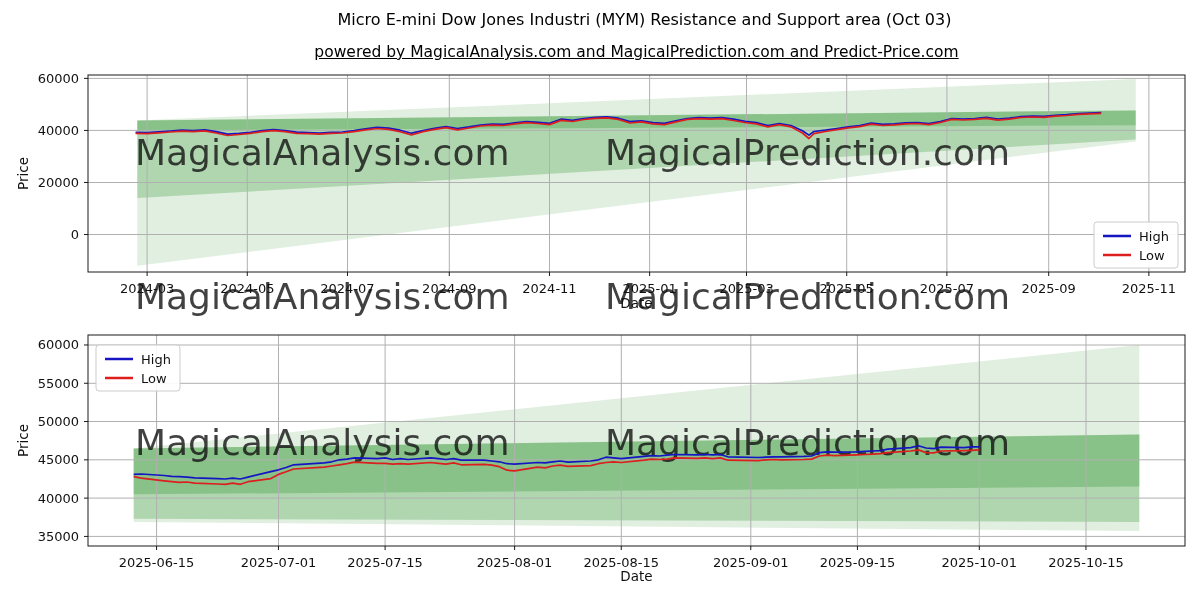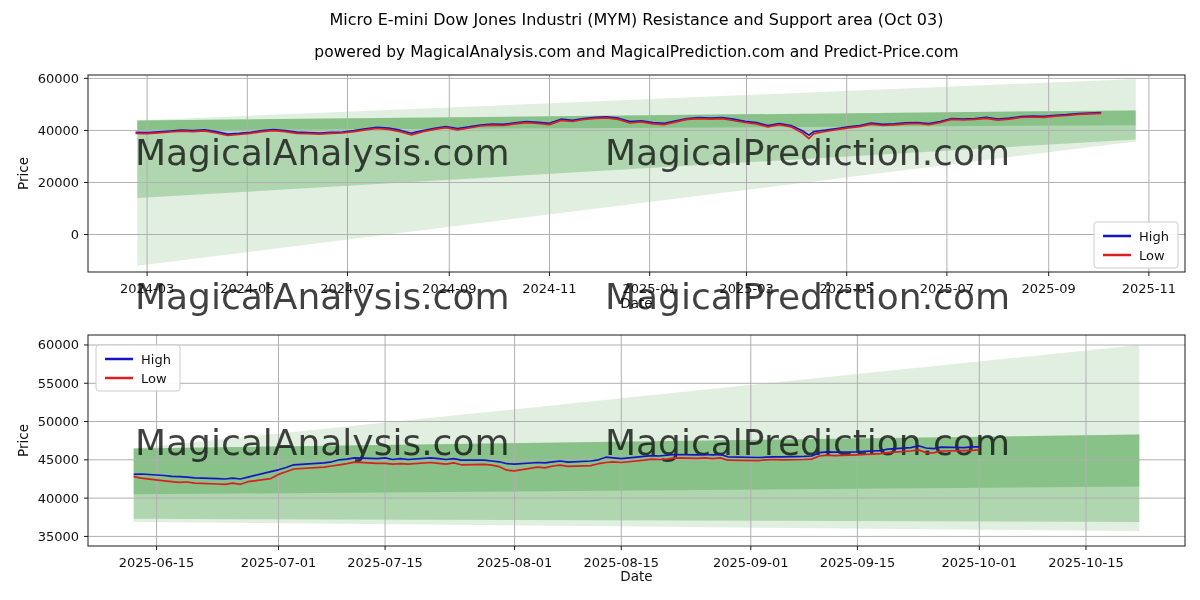--- a/index.html
+++ b/index.html
@@ -1,26 +1,26 @@
 <!DOCTYPE html>
 <html><head>
 <meta charset="utf-8">
 <style>
   html,body{margin:0;padding:0;background:#ffffff;}
   .figure{
     position:relative;width:1200px;height:600px;background:#ffffff;overflow:hidden;
     font-family:"DejaVu Sans", sans-serif;
   }
   .fig-title{
-    position:absolute;left:88px;width:1097px;top:10px;text-align:center;
+    position:absolute;left:96px;width:1097px;top:10px;text-align:center;
     font-size:16px;color:#000;white-space:nowrap;
   }
   .fig-subtitle{
     position:absolute;left:88px;width:1097px;top:43px;text-align:center;
-    font-size:15.5px;color:#000;white-space:nowrap;
+    font-size:15.5px;color:#000;white-space:nowrap;text-decoration:underline;
   }
   #chart-svg{position:absolute;left:0;top:0;}
   #chart-svg text{fill:#111;font-family:"DejaVu Sans", sans-serif;}
 </style>
 </head>
 <body>
 
 <div class="figure">
   <div class="fig-title">Micro E-mini Dow Jones Industri (MYM) Resistance and Support area (Oct 03)</div>
   <div class="fig-subtitle">powered by MagicalAnalysis.com and MagicalPrediction.com and Predict-Price.com</div>

